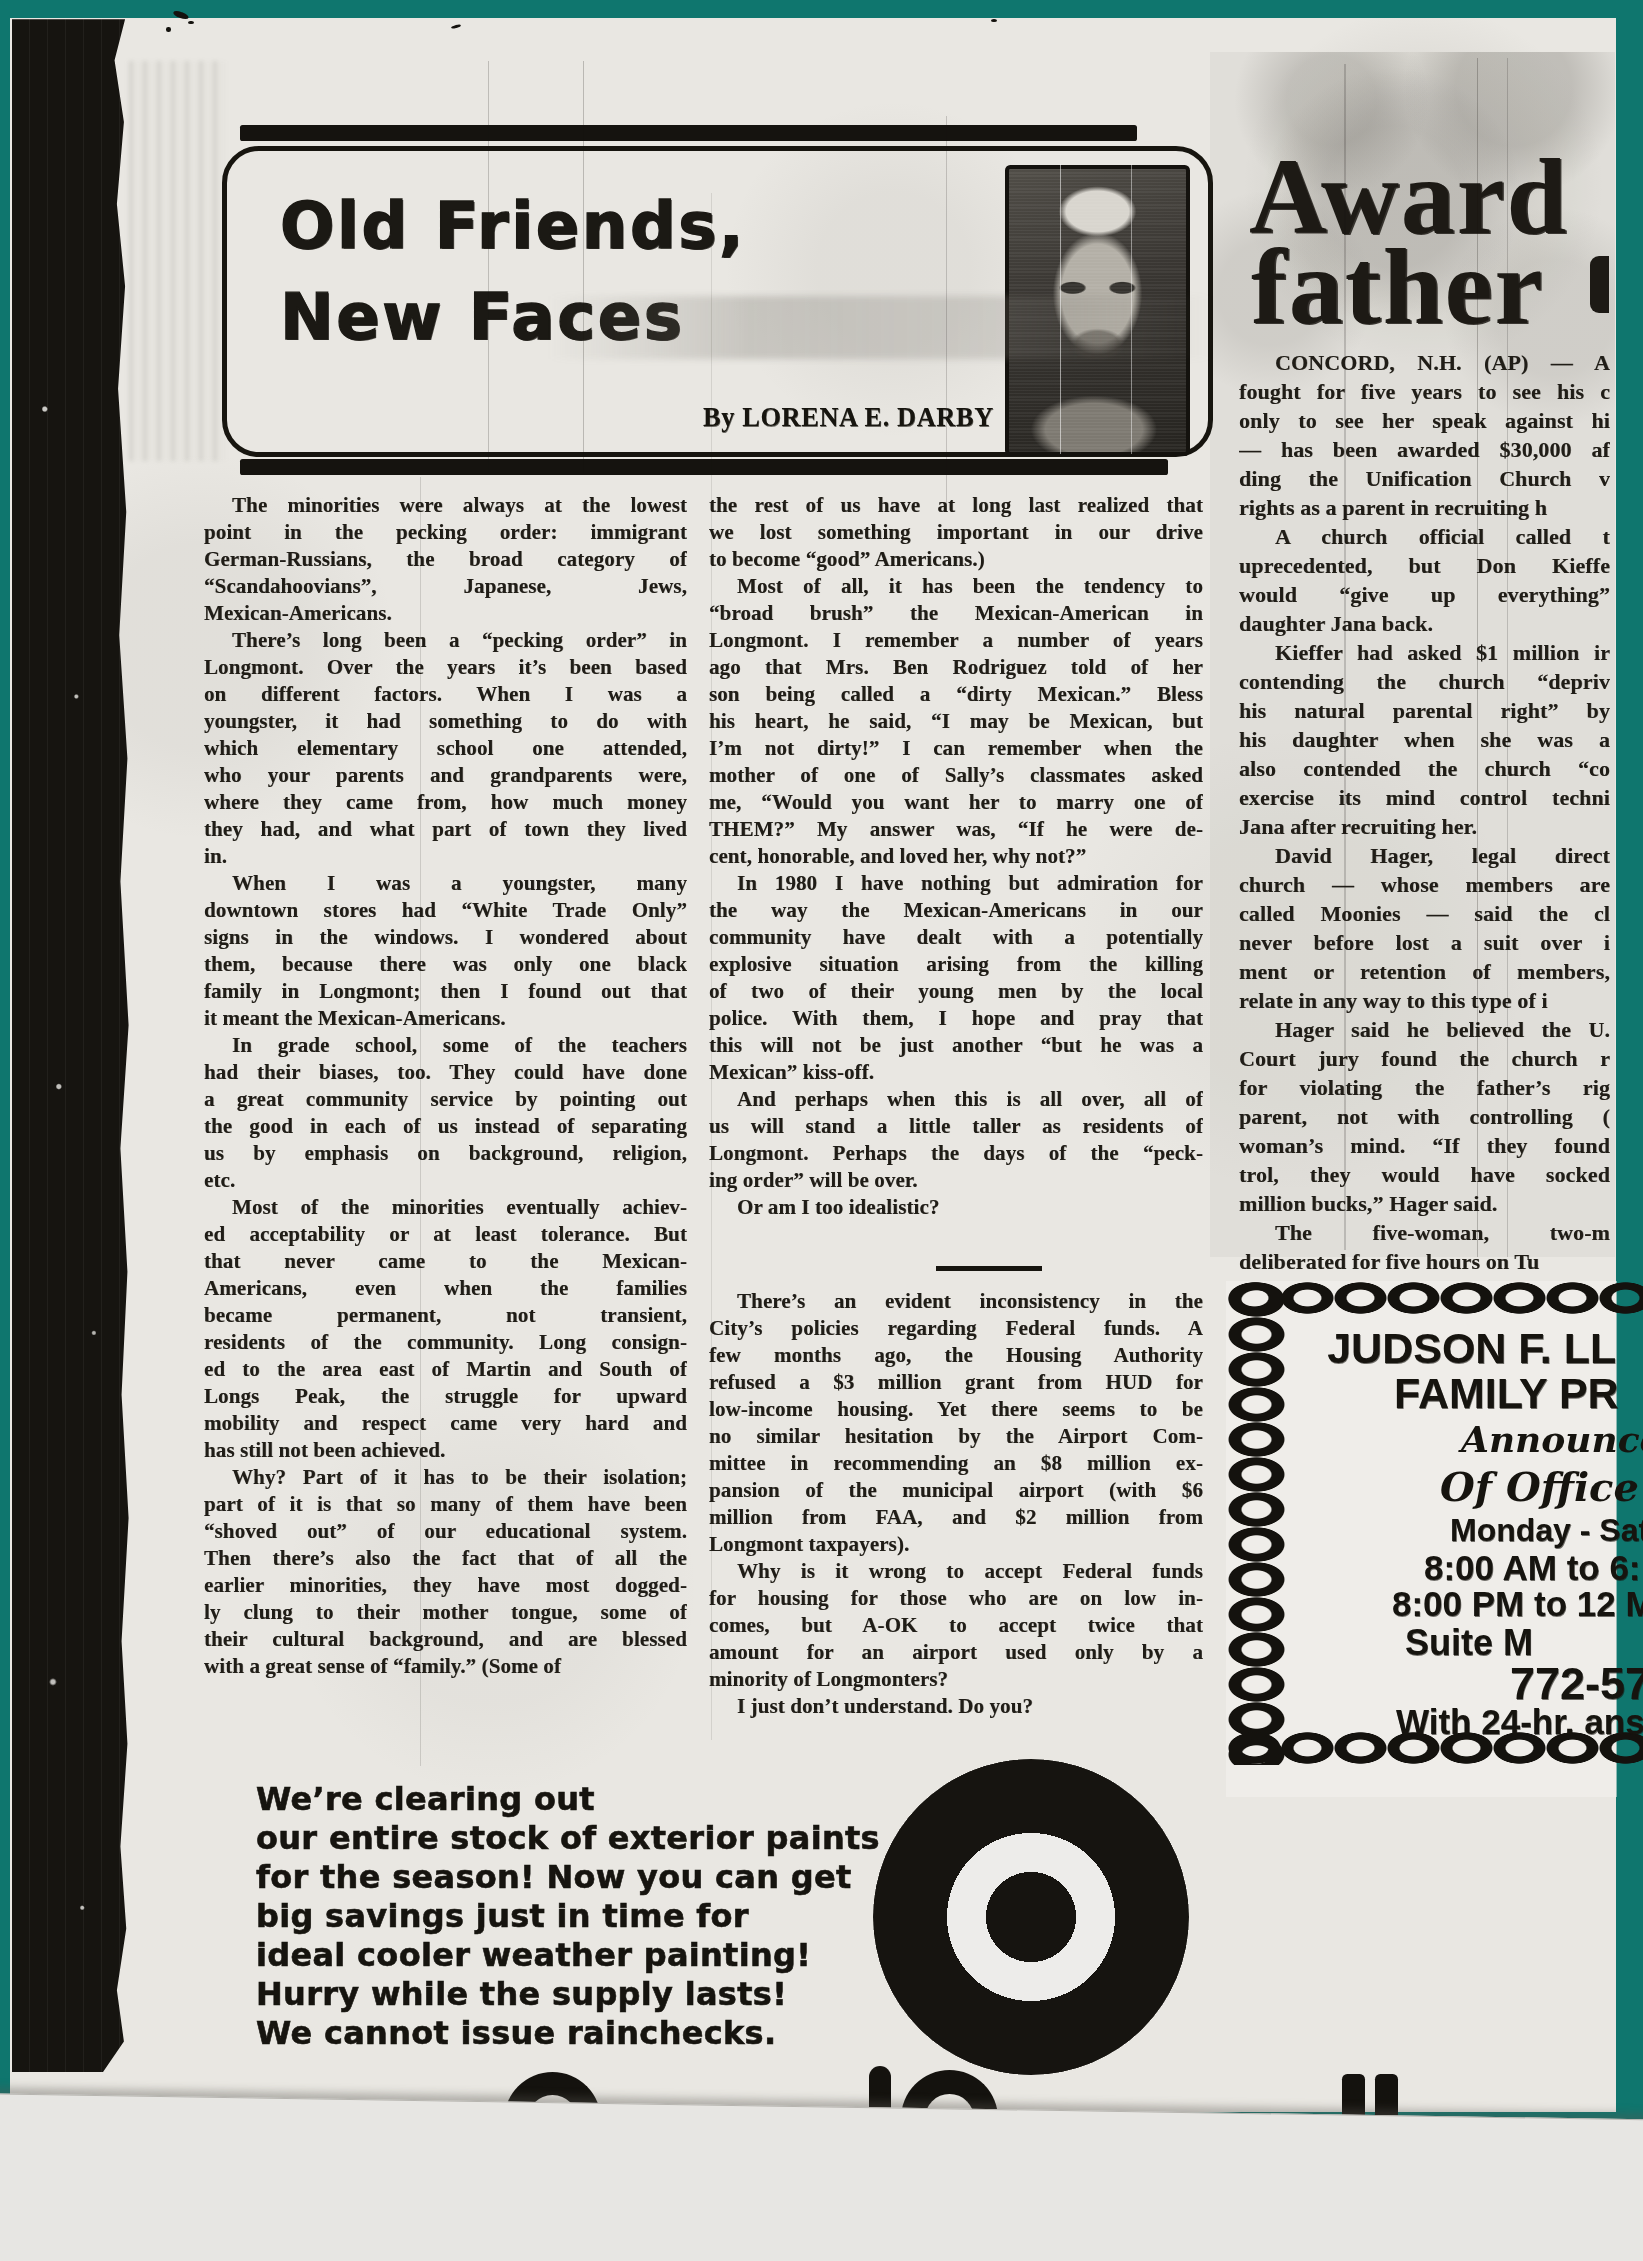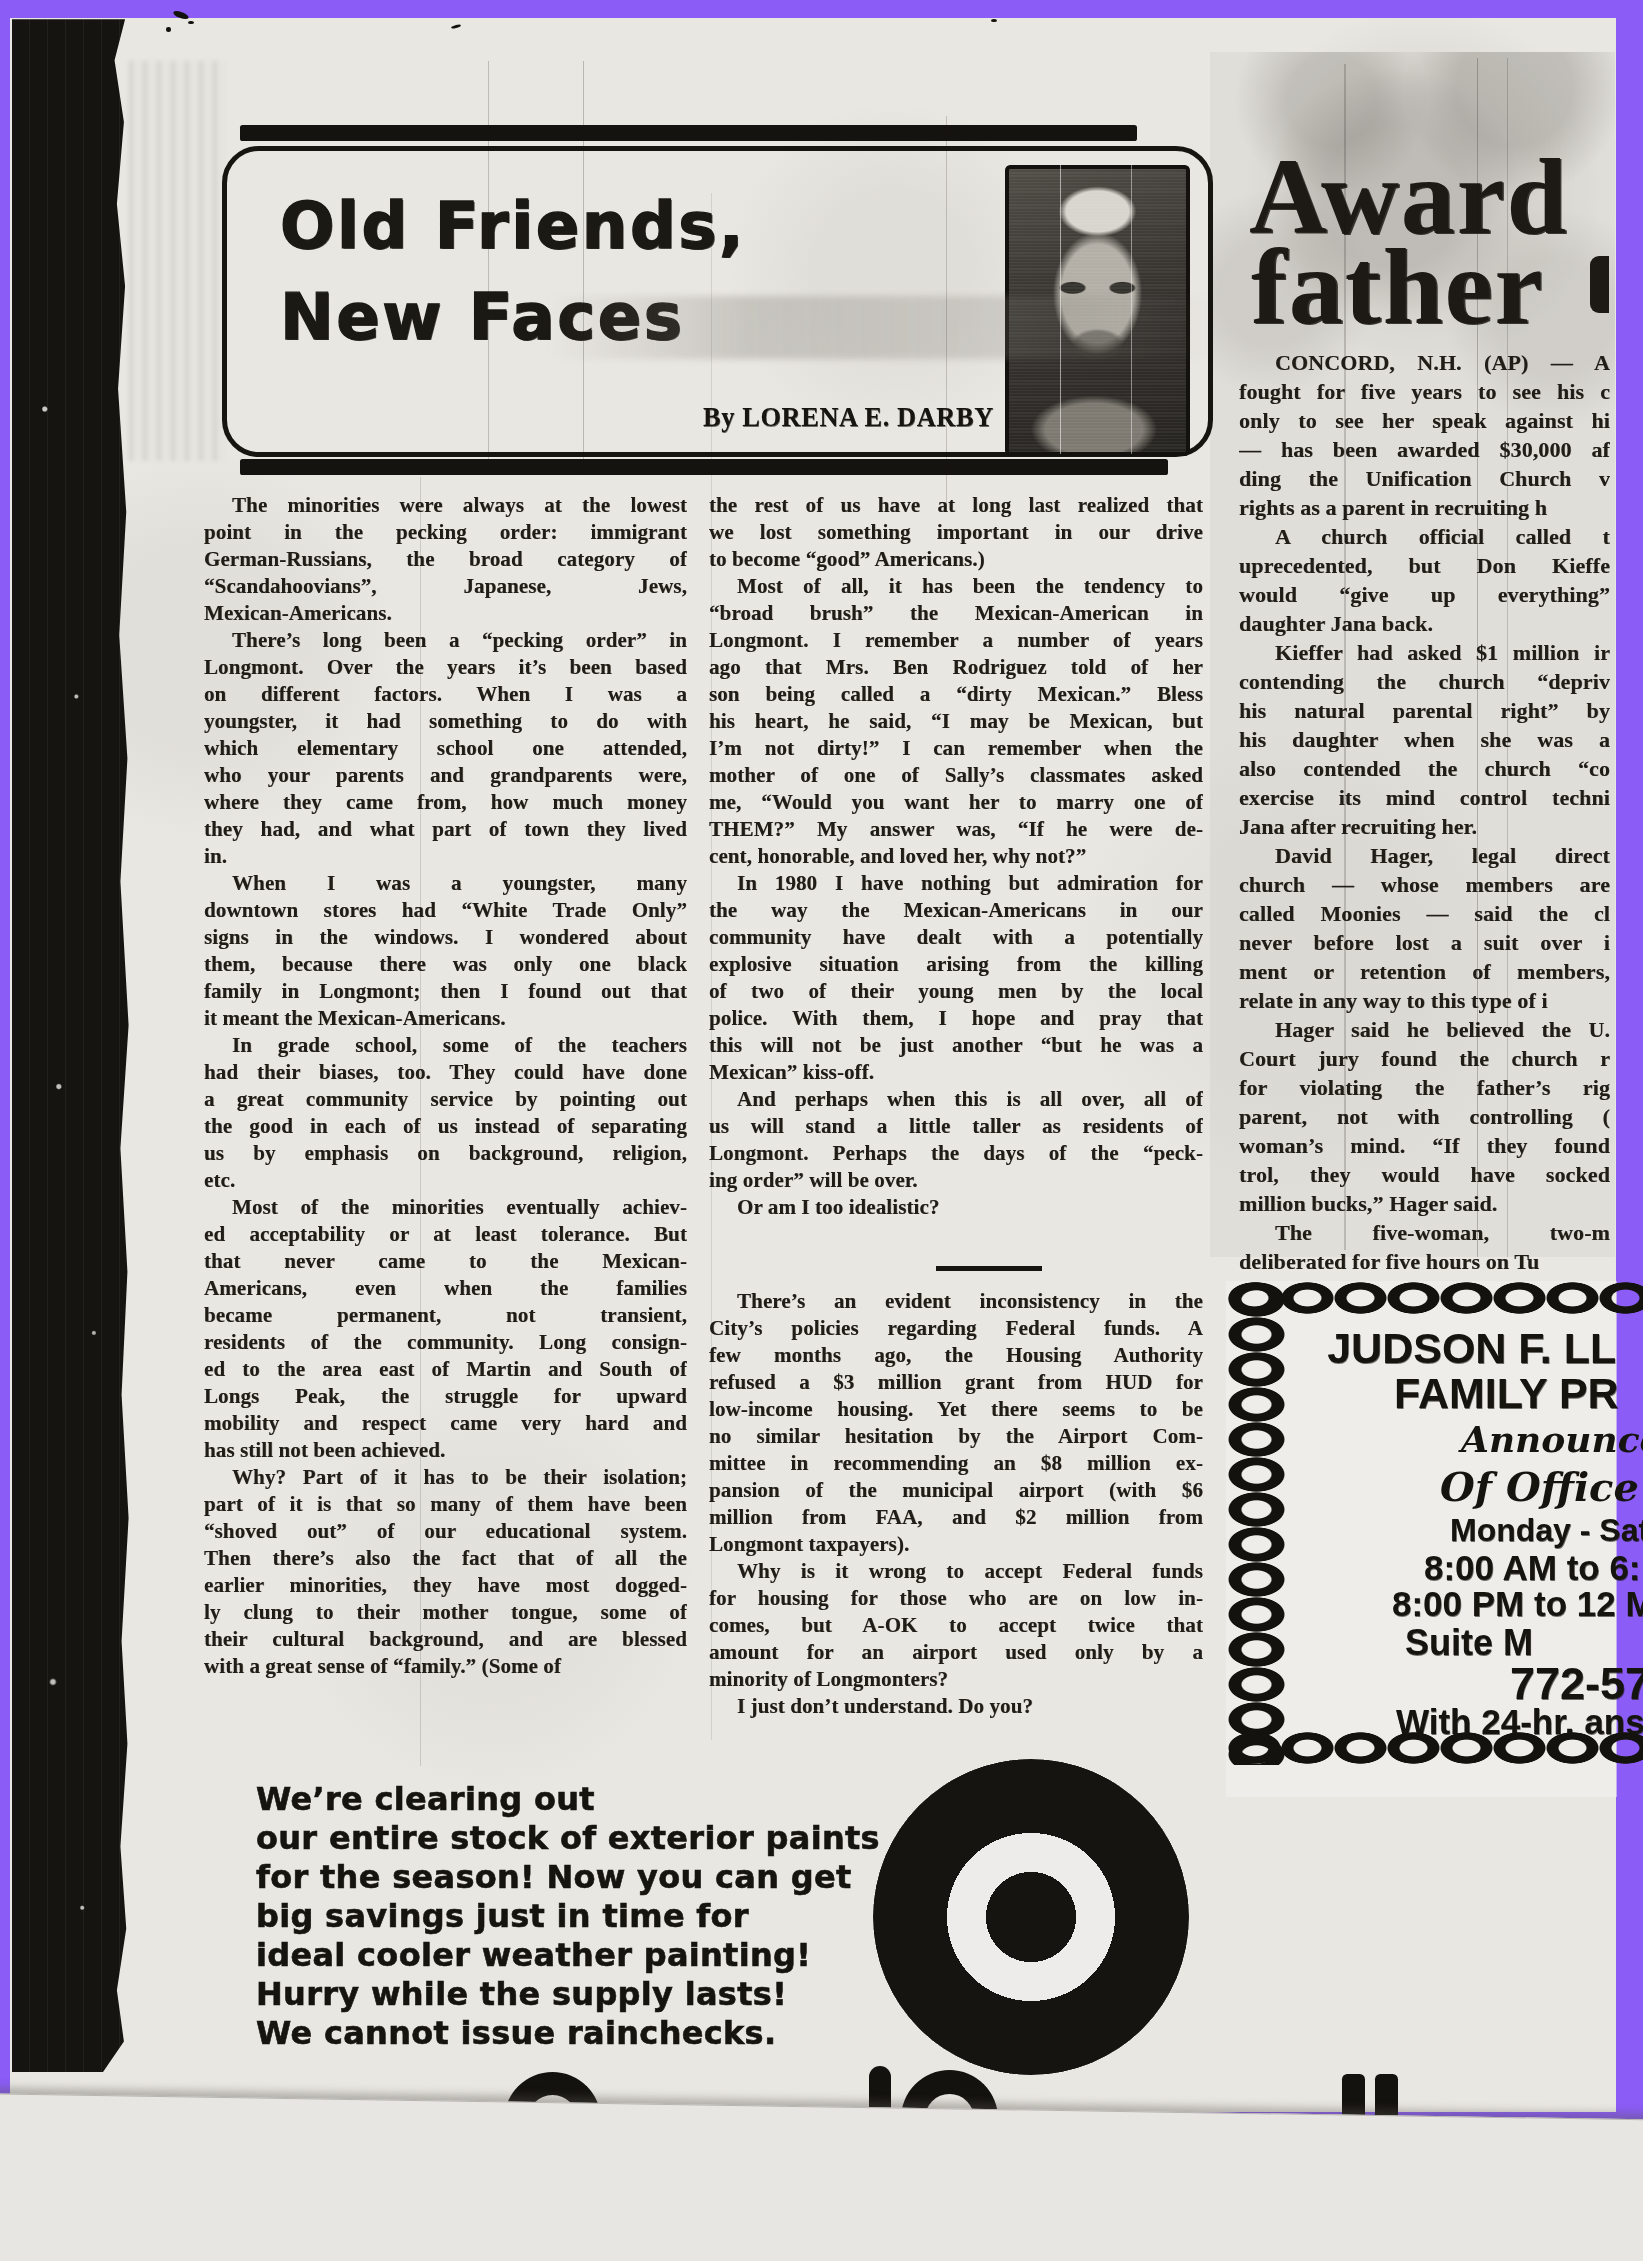--- a/index.html
+++ b/index.html
@@ -1,16 +1,16 @@
 <!DOCTYPE html>
 <html style="font-size:10.3px"><head>
 <meta charset="utf-8">
 <style>
   html,body{margin:0;padding:0;background:#d9d8d5;}
-  .page{position:relative;width:1643px;height:2261px;background:#8b5cf6;overflow:hidden;
+  .page{position:relative;width:1643px;height:2261px;background:#0f766e;overflow:hidden;
         font-family:"Liberation Serif","DejaVu Serif",serif;color:#1f1c16;}
   .page *{position:absolute;box-sizing:border-box;}
 
   
   .paper{left:10.3px;top:18px;width:1606px;height:2094px;background:#e9e7e2;
     background-image:
       radial-gradient(circle at 12% 30%, rgba(120,117,110,0.07) 0 103px, transparent 193px),
       radial-gradient(circle at 55% 12%, rgba(120,117,110,0.08) 0 77px, transparent 168px),
       radial-gradient(circle at 80% 45%, rgba(120,117,110,0.05) 0 129px, transparent 232px),
       radial-gradient(circle at 30% 75%, rgba(120,117,110,0.05) 0 116px, transparent 206px),

